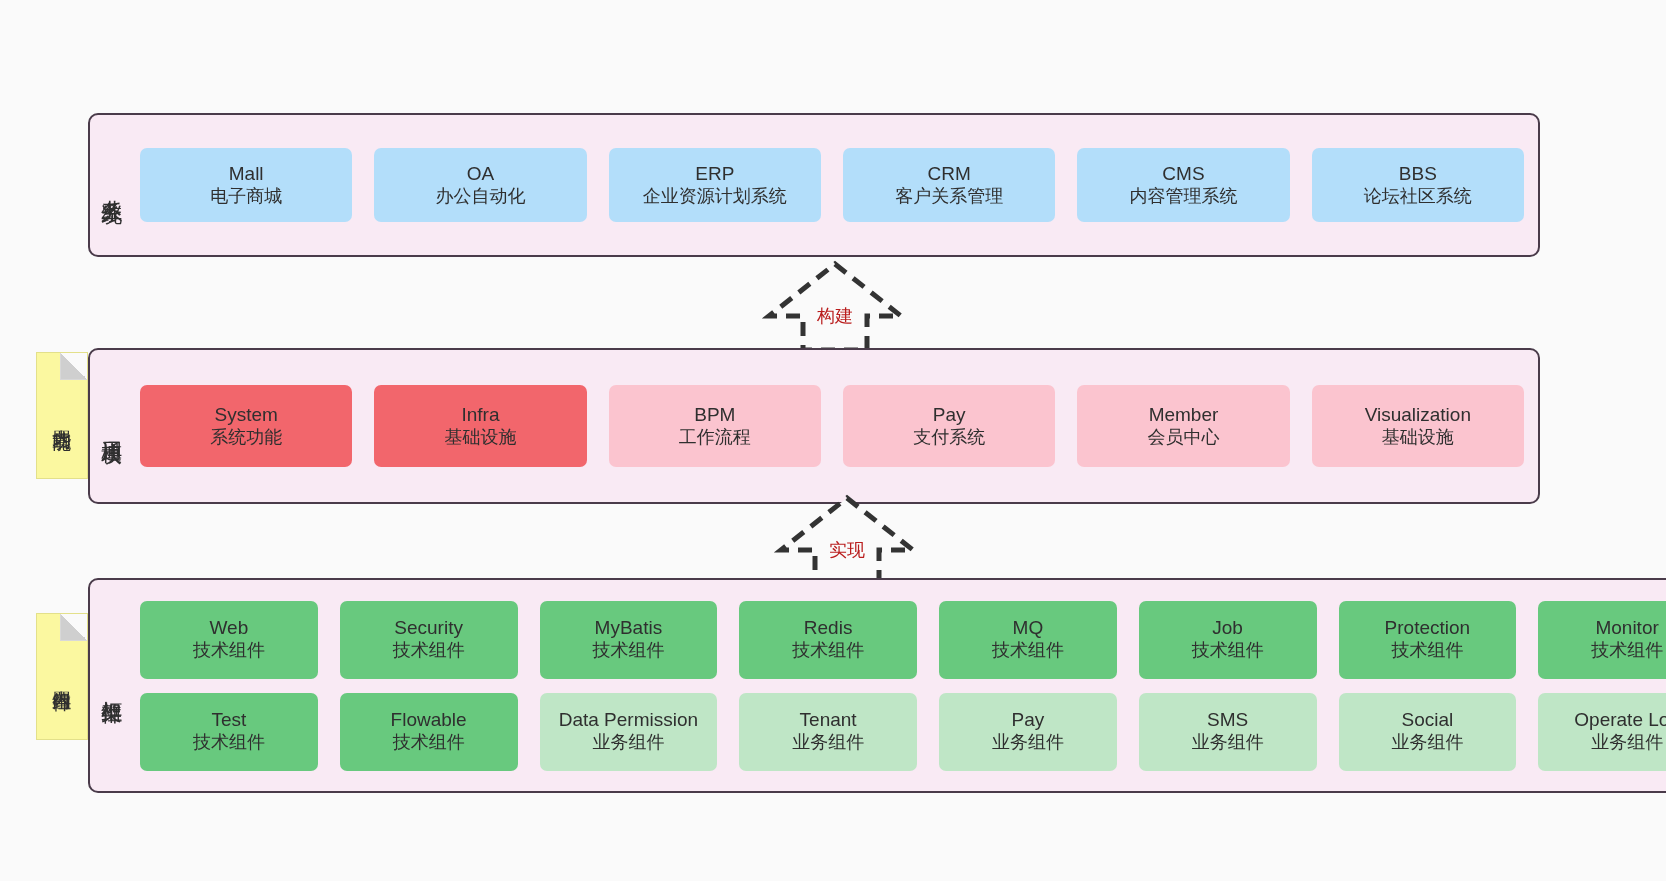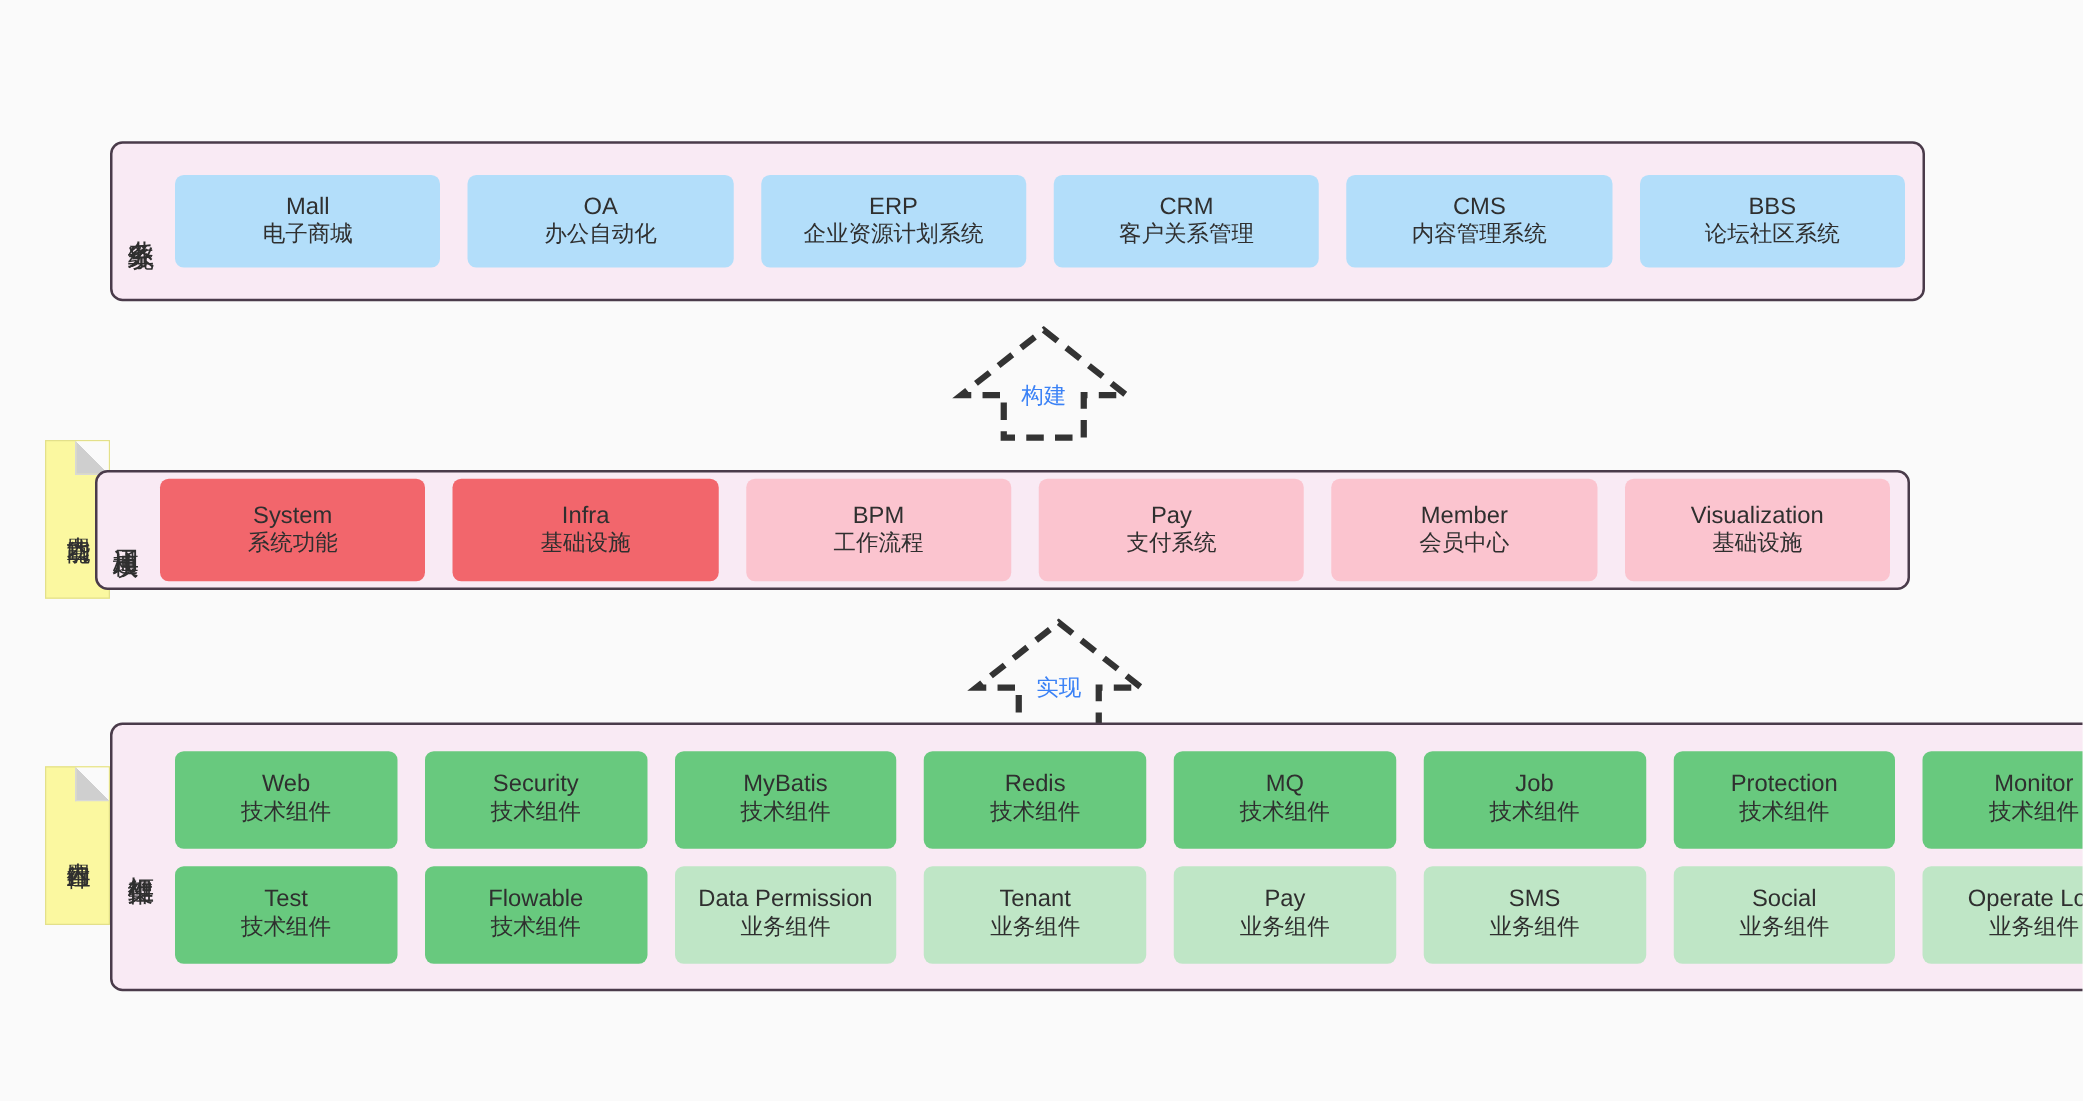--- a/index.html
+++ b/index.html
@@ -91,22 +91,22 @@
   }
 
   
   .c-blue        { background: #b3defa; }
   .c-red         { background: #f2666c; }
   .c-pink        { background: #fbc4cf; }
   .c-green       { background: #68c97e; }
   .c-green-light { background: #bfe6c6; }
 
   
-  #layer-business { left: 88px;  top: 113px; width: 1452px; height: 128px; }
-  #layer-modules  { left: 76px;  top: 348px; width: 1452px; height: 96px; margin-top: 28px; }
+  #layer-business { left: 88px;  top: 113px; width: 1452px; height: 144px; }
+  #layer-modules  { left: 88px;  top: 348px; width: 1452px; height: 156px; }
   #layer-frame    { left: 88px;  top: 578px; width: 1644px; height: 215px; }
 
   #layer-business .row { height: 74px; }
   #layer-modules  .row { height: 82px; }
   #layer-frame    .row { height: 78px; }
 
   
   .sticky {
     position: absolute;
     background: #fbf8a0;
@@ -144,21 +144,21 @@
     height: 96px;
   }
   .arrow svg { display: block; }
   .arrow-label {
     position: absolute;
     left: 0;
     right: 0;
     bottom: 26px;
     text-align: center;
     font-size: 18px;
-    color: #3b82f6;
+    color: #b91c1c;
     background: transparent;
   }
   #arrow-build   { left: 760px; top: 258px; }
   #arrow-realize { left: 772px; top: 492px; }
 </style>
 </head>
 <body>
 
 <div class="canvas">
 

